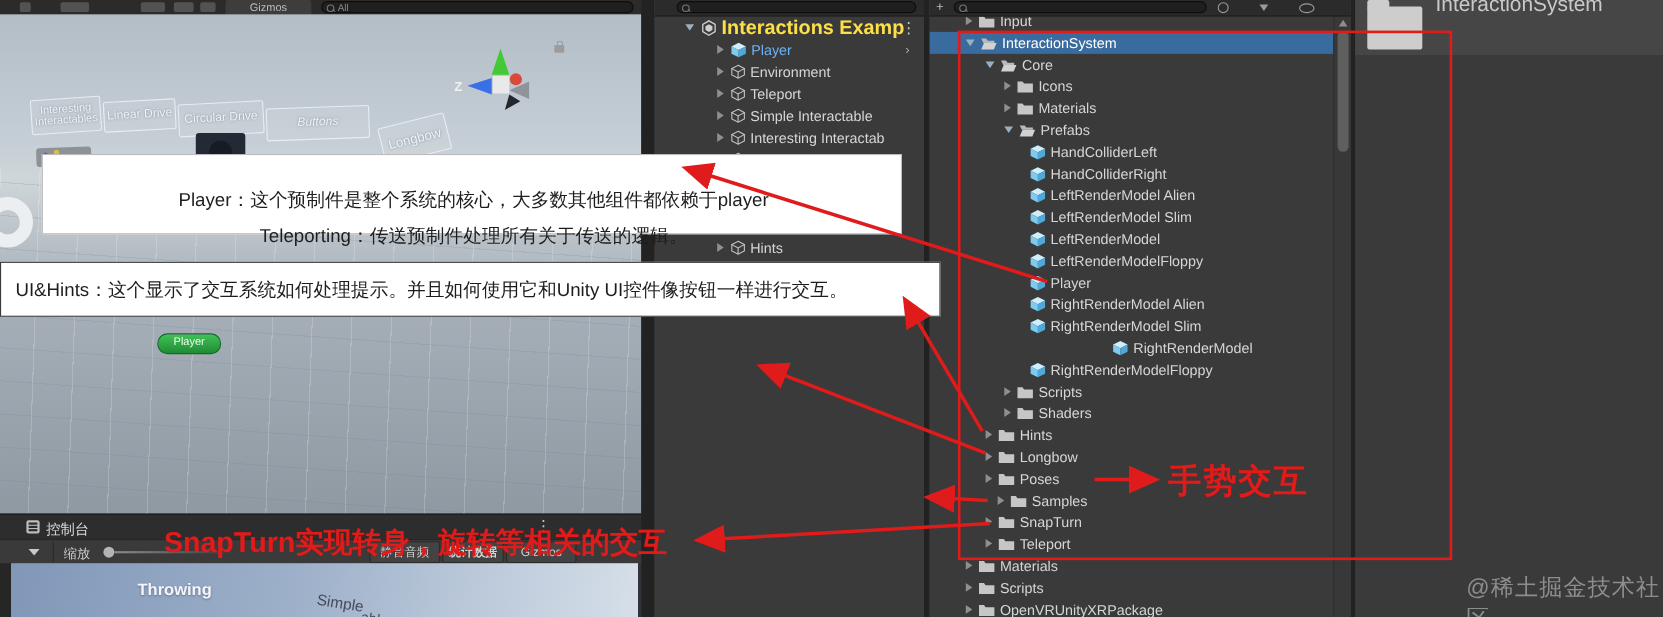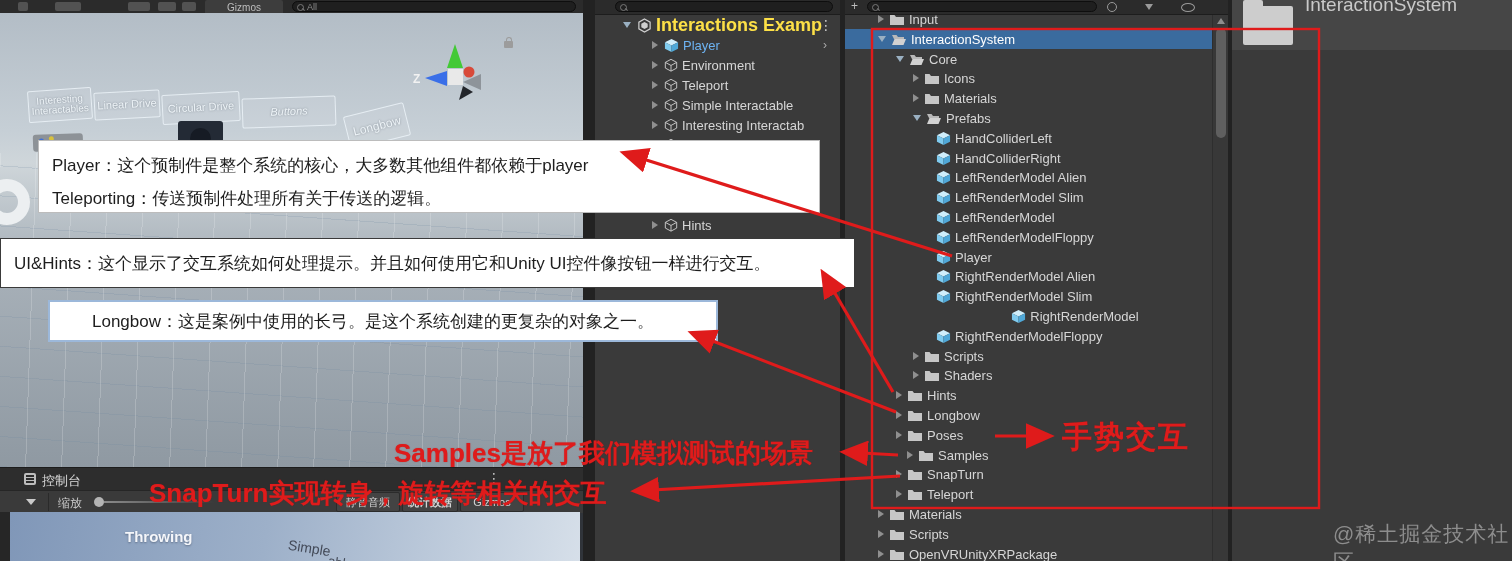--- a/index.html
+++ b/index.html
@@ -88,21 +88,21 @@
   
   #browser-pane{left:1232px;top:0;width:280px;height:561px;background:#3a3a3a;}
   #browser-topstrip{position:absolute;left:0;top:0;width:280px;height:50px;background:#464646;}
   #big-folder{position:absolute;left:11px;top:0;width:50px;height:45px;}
   #big-folder .tab{position:absolute;left:0;top:0;width:20px;height:8px;background:#cdcdcd;border-radius:2px 2px 0 0;}
   #big-folder .body{position:absolute;left:0;top:6px;width:50px;height:39px;background:#cdcdcd;border-radius:2px;}
   #browser-folder-label{position:absolute;left:73px;top:-6px;color:#c9c9c9;font-size:19px;}
   #watermark{position:absolute;left:1333px;top:520px;color:#8d8d8d;font-size:21px;letter-spacing:1px;z-index:45;}
   
   .note-box{position:absolute;background:#ffffff;color:#1d1d1d;z-index:30;box-sizing:border-box;}
-  #note-box-1{left:38px;top:140px;width:782px;height:73px;border:1px solid #bcbcbc;padding:8px 10px 0 13px;}
+  #note-box-1{left:38px;top:140px;width:782px;height:73px;border:1px solid #bcbcbc;padding:24px 10px 0 13px;text-align:center;}
   #note-box-1 .ln{font-size:17px;line-height:33px;white-space:nowrap;}
   #note-box-2{left:0;top:238px;width:855px;height:50px;border:1.5px solid #3a3a3a;display:flex;align-items:center;padding-left:13px;font-size:17px;white-space:nowrap;}
   #note-box-3{left:48px;top:300px;width:670px;height:42px;border:2px solid #9cb8da;display:flex;align-items:center;padding-left:42px;font-size:17px;white-space:nowrap;}
   
   #red-svg{position:absolute;left:0;top:0;z-index:40;pointer-events:none;}
   .red-text{position:absolute;color:#df1b1b;font-weight:900;z-index:41;white-space:nowrap;
       text-shadow:0 0 1px rgba(180,20,20,.6);}
   #red-samples{left:394px;top:436px;font-size:26px;}
   #red-snapturn{left:149px;top:476px;font-size:26px;}
   #red-gesture{left:1062px;top:417px;font-size:30px;letter-spacing:2px;}
@@ -619,36 +619,32 @@
     <div id="browser-folder-label">InteractionSystem</div>
   </div>
   <div id="watermark">@稀土掘金技术社区</div>
 
   <div class="note-box" id="note-box-1">
     <div class="ln">Player：这个预制件是整个系统的核心，大多数其他组件都依赖于player</div>
     <div class="ln">Teleporting：传送预制件处理所有关于传送的逻辑。</div>
   </div>
   <div class="note-box" id="note-box-2">
     <span>UI&amp;Hints：这个显示了交互系统如何处理提示。并且如何使用它和Unity UI控件像按钮一样进行交互。</span>
-  </div>
-  <div class="note-box" id="note-box-3">
-    <span>Longbow：这是案例中使用的长弓。是这个系统创建的更复杂的对象之一。</span>
   </div>
 
   <svg id="red-svg" width="1512" height="561" viewBox="0 0 1512 561">
     <defs>
       <marker id="ah" markerWidth="9" markerHeight="8" refX="7.5" refY="4" orient="auto">
         <path d="M0,0 L9,4 L0,8 Z" fill="#df1b1b"></path>
       </marker>
     </defs>
     <rect x="872" y="29" width="447" height="479" fill="none" stroke="#df1b1b" stroke-width="2.4"></rect>
     <line x1="952" y1="256" x2="624" y2="153" stroke="#df1b1b" stroke-width="3.2" marker-end="url(#ah)"></line>
     <line x1="893" y1="392" x2="823" y2="273" stroke="#df1b1b" stroke-width="3.2" marker-end="url(#ah)"></line>
     <line x1="896" y1="412" x2="692" y2="333" stroke="#df1b1b" stroke-width="3.2" marker-end="url(#ah)"></line>
     <line x1="995" y1="436" x2="1050" y2="436" stroke="#df1b1b" stroke-width="3.2" marker-end="url(#ah)"></line>
     <line x1="898" y1="455" x2="844" y2="452" stroke="#df1b1b" stroke-width="3.2" marker-end="url(#ah)"></line>
     <line x1="900" y1="476" x2="635" y2="491" stroke="#df1b1b" stroke-width="3.2" marker-end="url(#ah)"></line>
   </svg>
-  <div class="red-text" id="red-samples">Samples是放了我们模拟测试的场景</div>
   <div class="red-text" id="red-snapturn">SnapTurn实现转身，旋转等相关的交互</div>
   <div class="red-text" id="red-gesture">手势交互</div>
 
 </div>
 
 </body></html>

